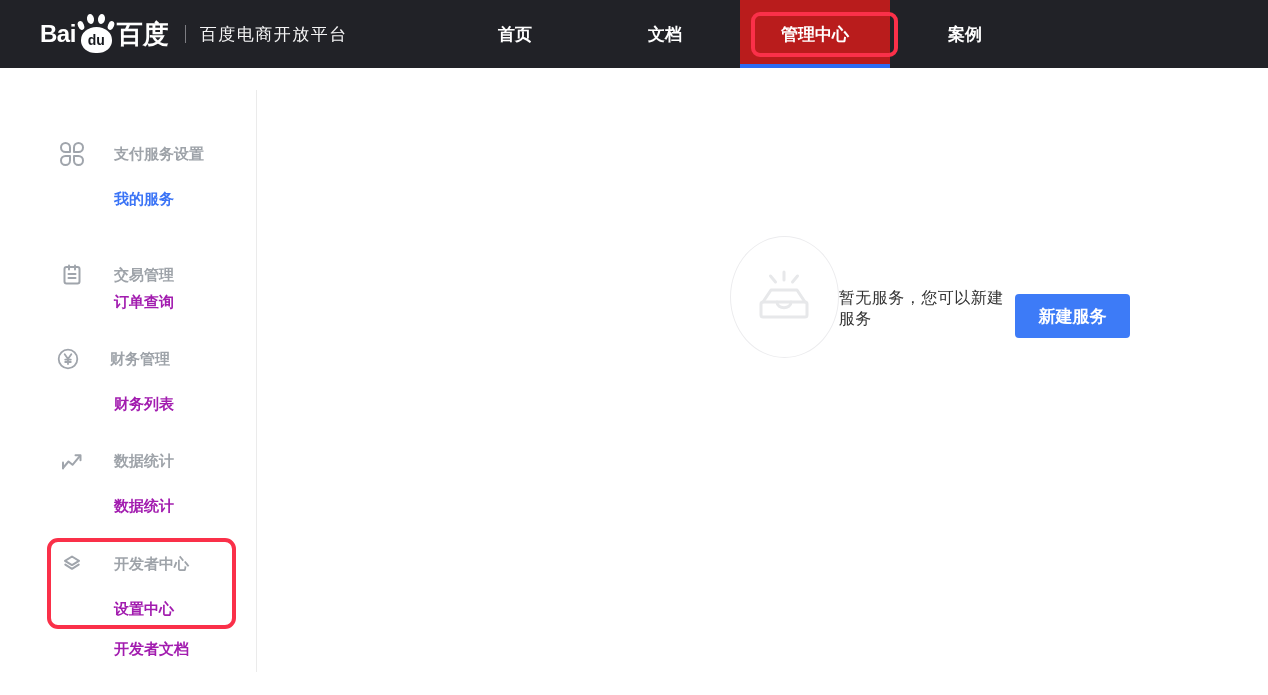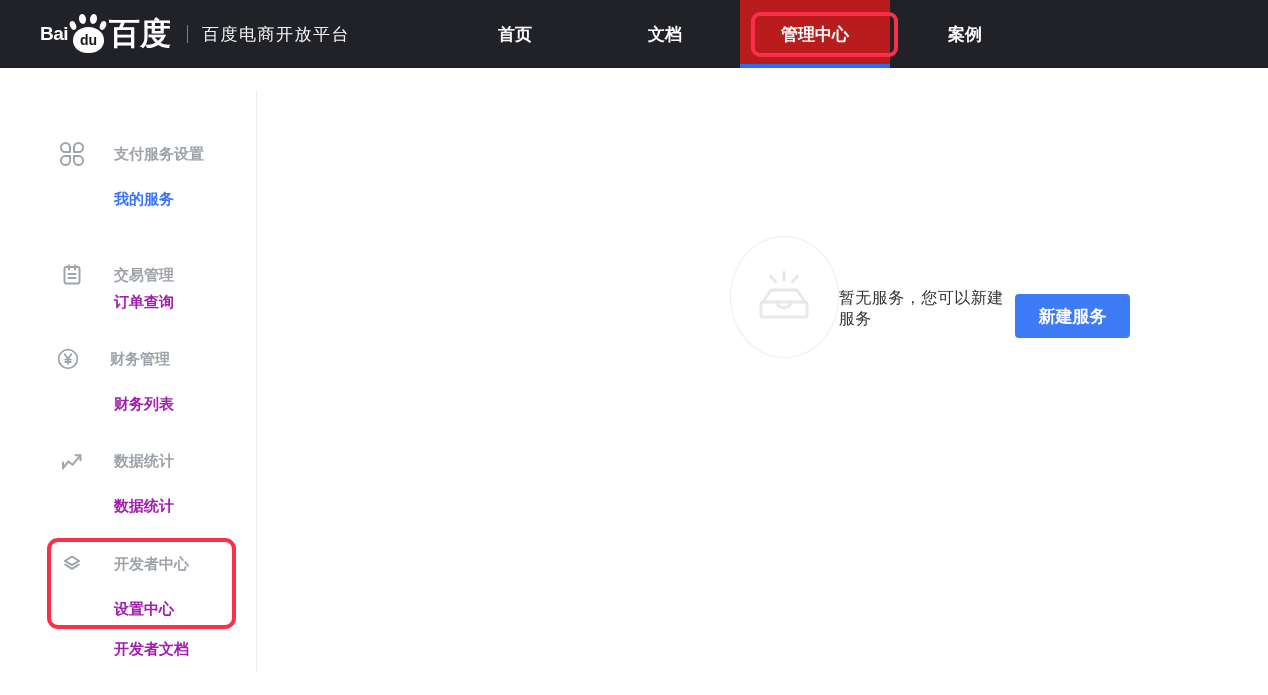--- a/index.html
+++ b/index.html
@@ -3,31 +3,31 @@
 <meta charset="utf-8">
 <style>
   * { margin:0; padding:0; box-sizing:border-box; }
   html,body { width:1268px; height:695px; overflow:hidden; }
   body { font-family:"Liberation Sans","DejaVu Sans",sans-serif; background:#fff; }
   .page { position:relative; width:1268px; height:695px; background:#fff; }
 
   
   .header { position:absolute; left:0; top:0; width:1268px; height:68px; background:#212227; }
   .logo { position:absolute; left:40px; top:0; height:68px; display:flex; align-items:center; }
-  .logo-bai { color:#fff; font-size:19px; font-weight:700; letter-spacing:-.5px; }
+  .logo-bai { color:#fff; font-size:24px; font-weight:700; letter-spacing:-.5px; }
   .paw { position:relative; width:37px; height:42px; margin:0 1px 0 2px; }
   .paw-pad { position:absolute; left:3px; top:14px; width:31px; height:26px; background:#fff;
              border-radius:50% 50% 47% 47%; display:flex; align-items:center; justify-content:center;
              color:#16181d; font-weight:700; font-size:14px; }
   .paw-dot { position:absolute; background:#fff; border-radius:50%; }
   .paw-dot.d1 { left:0;  top:8px;  width:6px; height:9px; transform:rotate(-22deg); }
   .paw-dot.d2 { left:9px;  top:1px; width:7px; height:10px; transform:rotate(-8deg); }
   .paw-dot.d3 { left:20px; top:1px; width:7px; height:10px; transform:rotate(8deg); }
   .paw-dot.d4 { left:30px; top:8px; width:6px; height:9px; transform:rotate(22deg); }
-  .logo-cn { color:#fff; font-size:31px; font-weight:700; margin-left:1px; }
+  .logo-cn { color:#fff; font-size:26px; font-weight:700; margin-left:1px; }
   .logo-sep { width:1px; height:18px; background:#7d7d82; margin:0 14px 0 16px; }
   .logo-sub { color:#f4f4f5; font-size:17px; letter-spacing:1.5px; }
 
   .nav { position:absolute; left:440px; top:0; height:64px; display:flex; }
   .nav-item { width:150px; height:68px; display:flex; align-items:center; justify-content:center;
               color:#fff; font-size:17px; font-weight:700; cursor:pointer; }
   .nav-item.active { background:#b91c1c; }
   .active-underline { position:absolute; left:740px; top:64px; width:150px; height:4px; background:#2D6BF2; }
 
   

